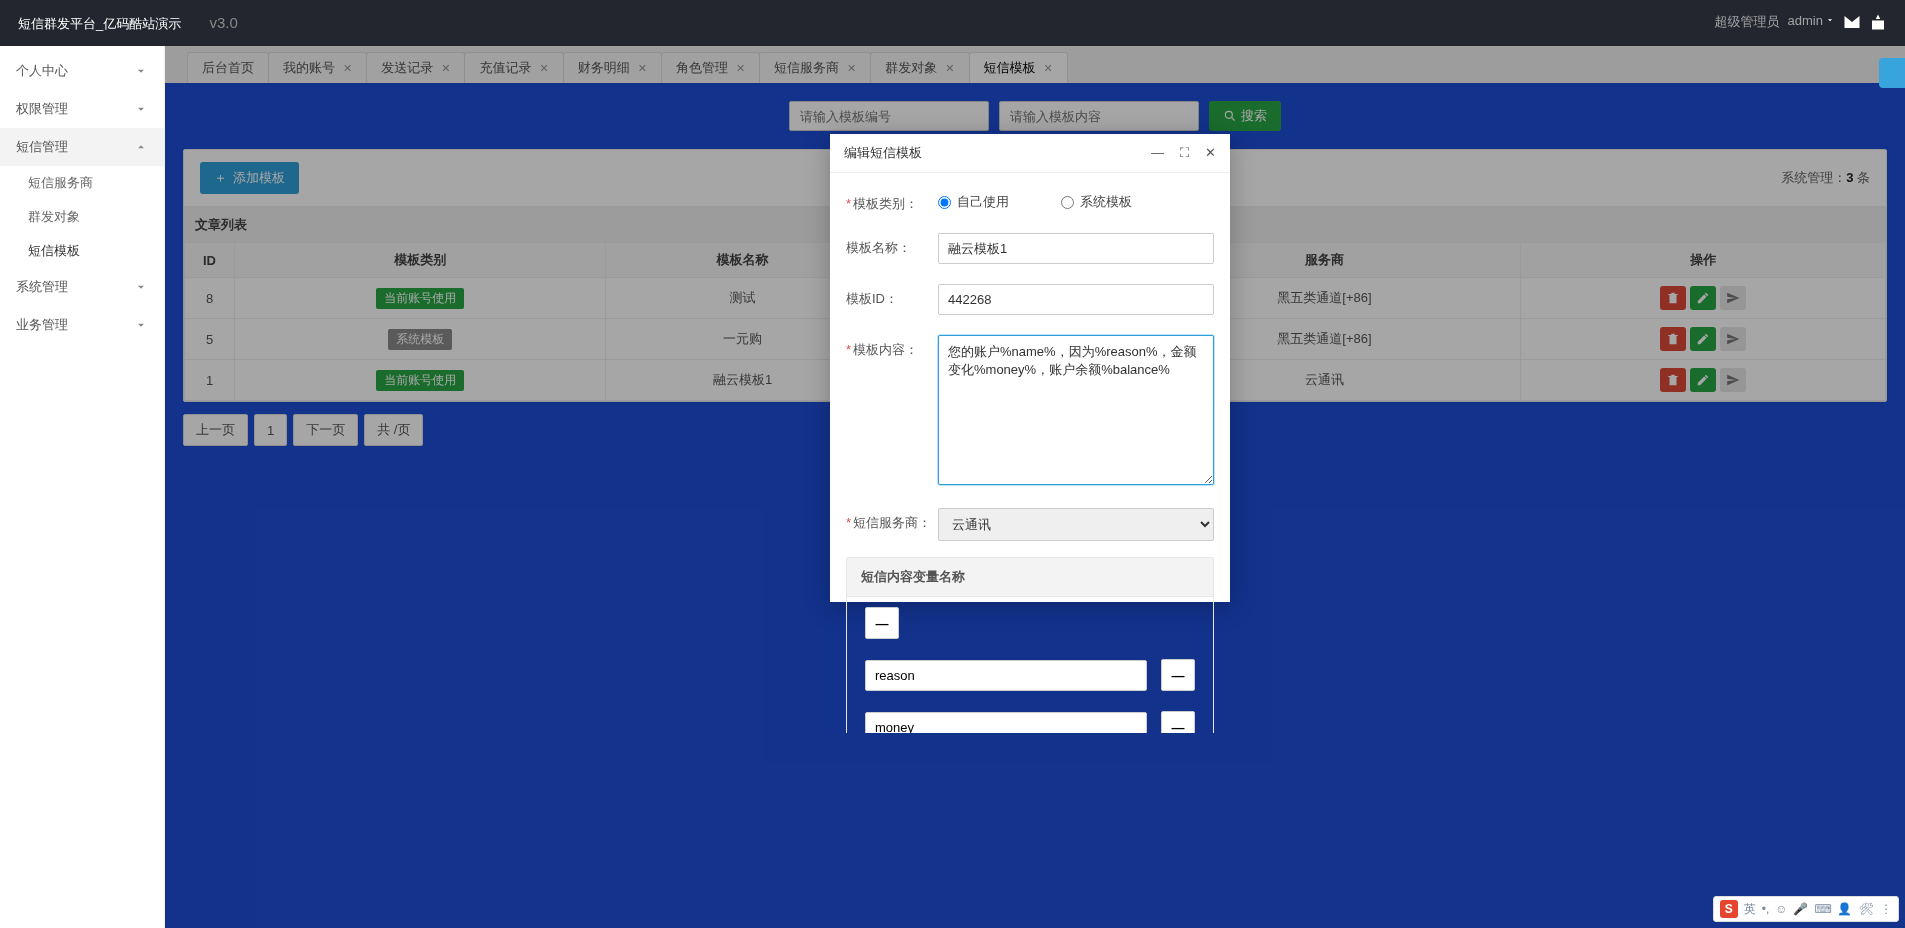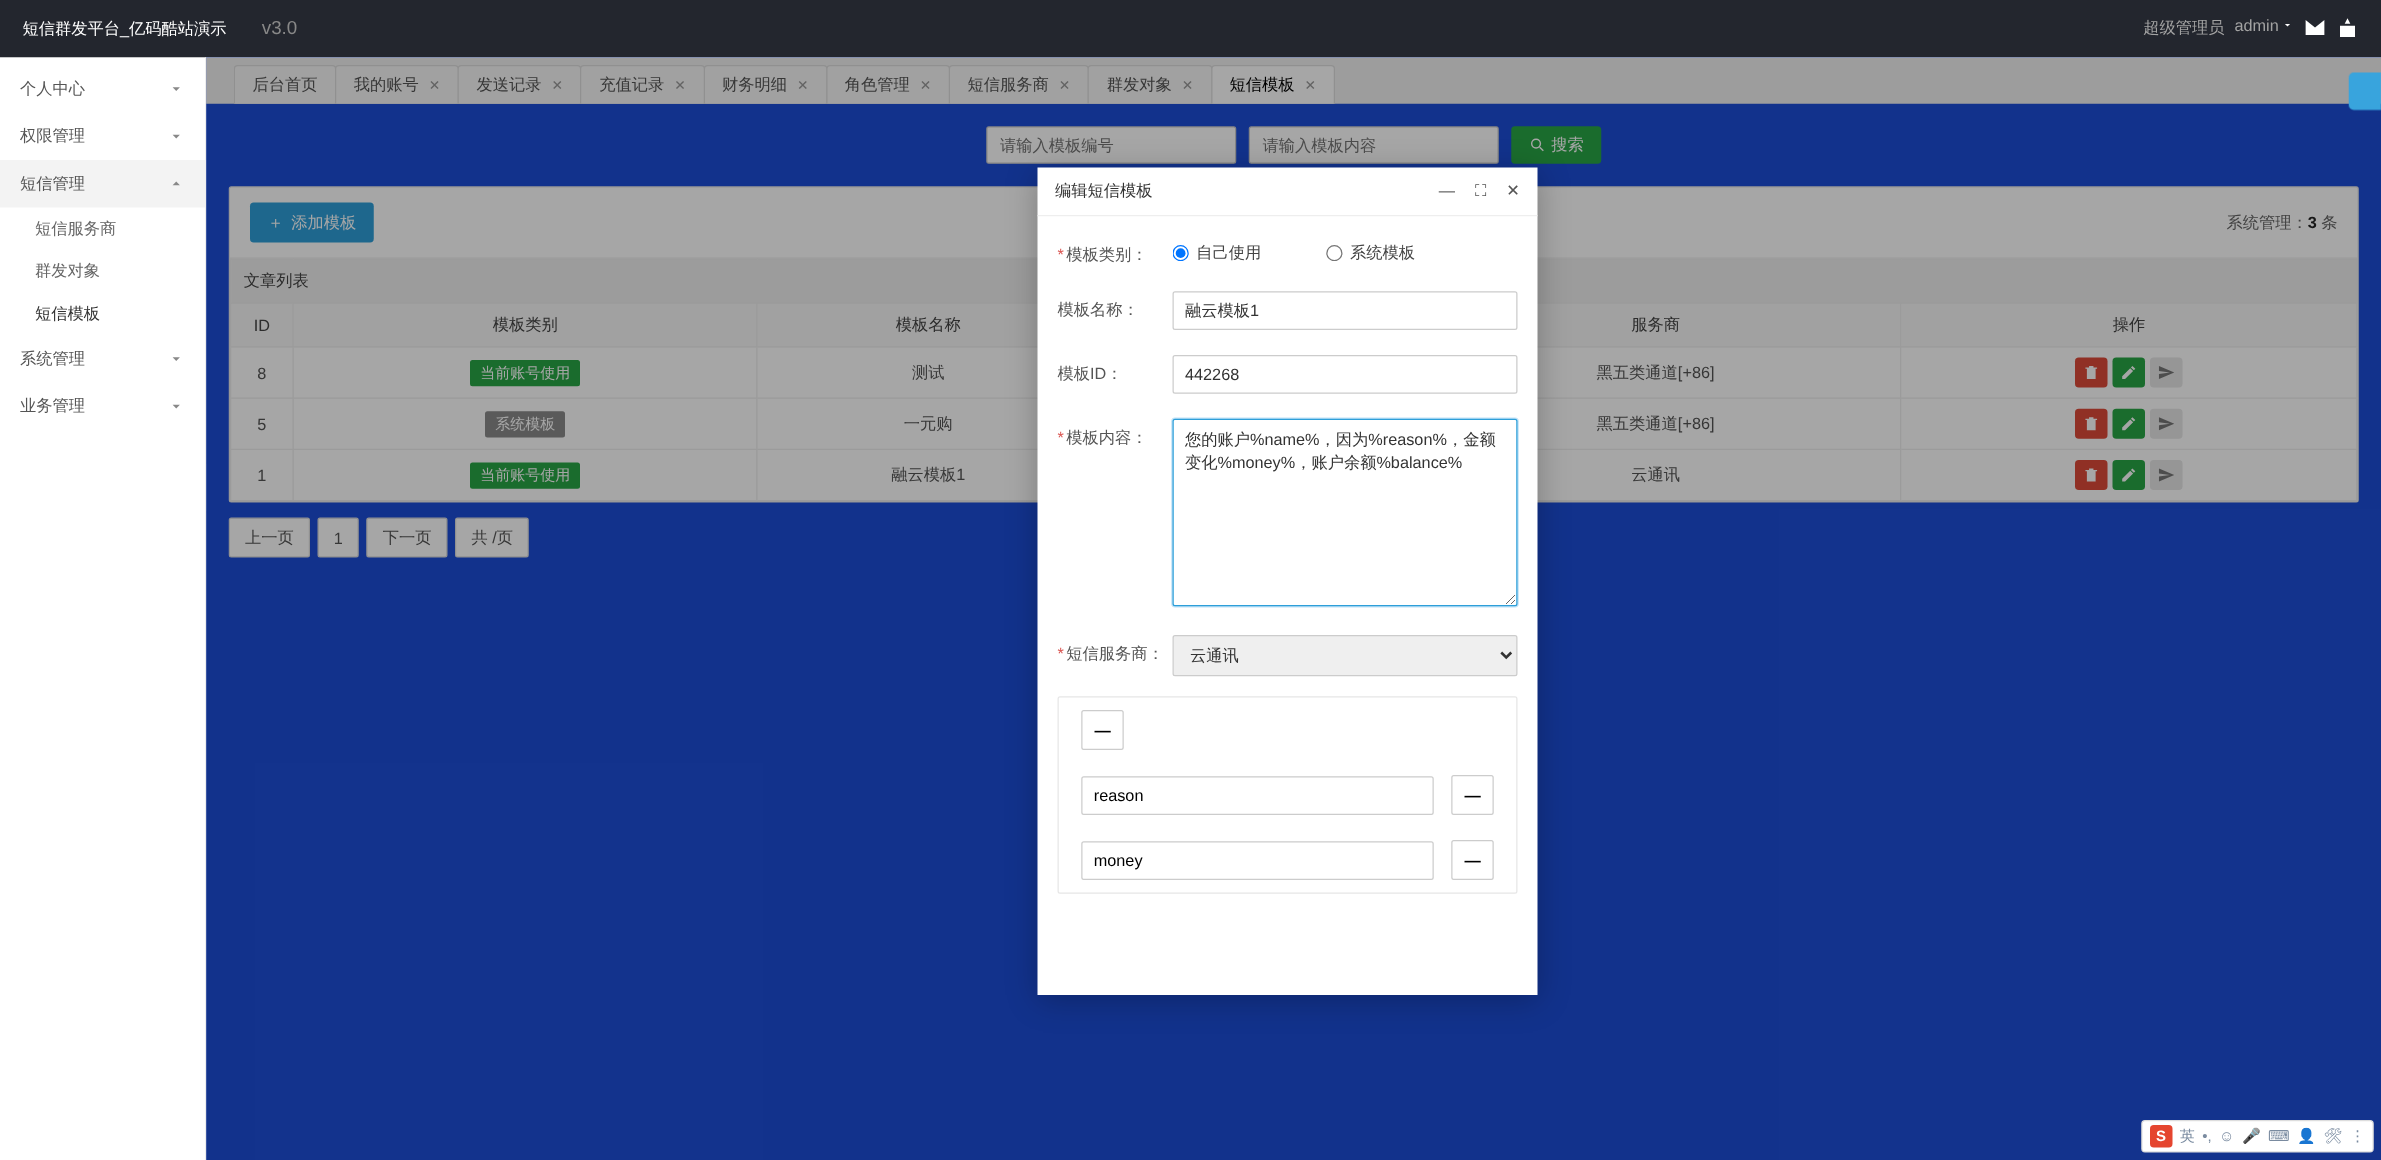--- a/index.html
+++ b/index.html
@@ -30,36 +30,36 @@
 .searchbar input{width:200px;padding:6px 10px;border:1px solid #ccc;border-radius:2px;background:#fff}
 .sbtn{background:#28a745;color:#fff;border:none;border-radius:3px;padding:6px 14px;display:flex;align-items:center;gap:4px}
 .sbtn svg{width:14px;height:14px;fill:#fff}
 .panel{background:#fff;border:1px solid #e6e6e6;border-radius:2px}
 .panel-head{display:flex;justify-content:space-between;align-items:center;padding:12px 16px;border-bottom:1px solid #eee}
 .add-btn{background:#2e9fd9;color:#fff;border:none;border-radius:3px;padding:7px 14px;display:flex;align-items:center;gap:6px}
 .count{color:#666}
 .count b{color:#222}
 .tbl{width:100%;border-collapse:collapse}
 .tbl th,.tbl td{border:1px solid #eee;padding:8px 10px;text-align:center;font-size:13px;color:#555}
-.tbl th{background:#f7f7f7;color:#444;font-weight:400}
+.tbl th{background:#f7f7f7;color:#444;font-weight:700}
 .tbl th:first-child,.tbl td:first-child{width:50px}
 .badge{display:inline-block;padding:2px 8px;border-radius:2px;font-size:12px;color:#fff}
 .badge.green{background:#28a745}
 .badge.gray{background:#8a8a8a}
 .ops{display:flex;gap:4px;justify-content:center}
 .opb{width:26px;height:24px;border:none;border-radius:3px;display:flex;align-items:center;justify-content:center}
 .opb svg{width:14px;height:14px;fill:#fff}
 .opb.red{background:#dd4b39}
 .opb.grn{background:#28a745}
 .opb.gry{background:#e6e6e6}
 .opb.gry svg{fill:#777}
 .pager{display:flex;gap:6px;padding:12px 0}
 .pager .pbtn{border:1px solid #ddd;background:#fff;padding:6px 12px;color:#555;border-radius:2px}
 .overlay{position:absolute;inset:0;background:rgba(0,0,0,0.35)}
-.modal{position:absolute;left:665px;top:88px;width:400px;height:662px;background:#fff;box-shadow:0 4px 24px rgba(0,0,0,.25)}
+.modal{position:absolute;left:665px;top:88px;width:400px;height:468px;background:#fff;box-shadow:0 4px 24px rgba(0,0,0,.25)}
 .modal-head{display:flex;justify-content:space-between;align-items:center;padding:10px 14px;border-bottom:1px solid #eee}
 .modal-head .ctrls{display:flex;gap:16px;color:#555}
 .modal-head .ctrls span{cursor:pointer}
 .modal-body{padding:6px 16px 16px;overflow:auto;height:560px}
 .frow{display:flex;align-items:flex-start;padding:10px 0}
 .flab{width:92px;color:#555;padding-top:6px}
 .flab .req{color:#d9534f;margin-right:2px}
 .fctl{flex:1}
 .fctl input[type=text],.fctl textarea,.fctl select{width:100%;border:1px solid #ccc;border-radius:2px;padding:7px 9px;font-size:13px;color:#333}
 .fctl textarea{height:150px;resize:both;border-color:#2e9fd9;box-shadow:0 0 0 1px #bfe2f7}
@@ -338,20 +338,21 @@
         </div>
         <div class="frow">
           <div class="flab"><span class="req">*</span><span>模板内容：</span></div>
           <div class="fctl"><textarea id="tplc" style="">您的账户%name%，因为%reason%，金额变化%money%，账户余额%balance%</textarea></div>
         </div>
         <div class="frow">
           <div class="flab"><span class="req">*</span><span>短信服务商：</span></div>
           <div class="fctl"><select><option>云通讯</option></select></div>
         </div>
         <div class="varpanel">
+          <div class="vh">短信内容变量名称</div>
           <div id="vars">
               <div class="varrow">
                 <button class="minus">
                   <b>—</b>
                 </button>
               </div>
               <div class="varrow">
                 <input type="text" value="reason" style="">
                 <button class="minus">
                   <b>—</b>

